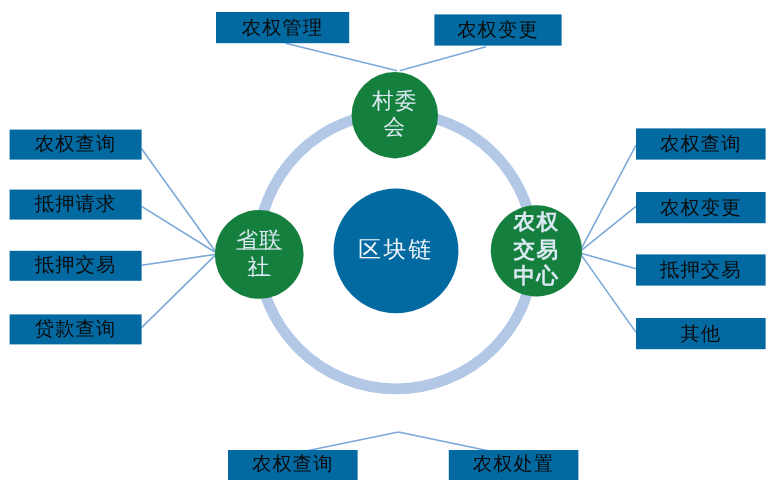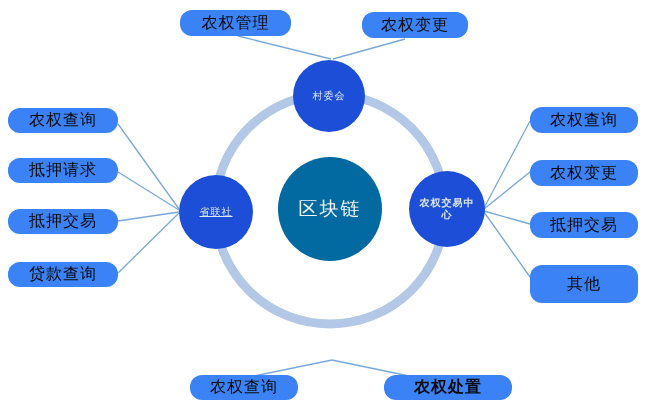--- a/index.html
+++ b/index.html
@@ -18,57 +18,56 @@
   .connectors {
     position: absolute;
     left: 0;
     top: 0;
     width: 650px;
     height: 411px;
   }
   .node {
     position: absolute;
     border-radius: 50%;
-    background: #1d4ed8;
+    background: #15803d;
     display: flex;
     align-items: center;
     justify-content: center;
     text-align: center;
     color: #dde9f4;
-    font-size: 10px;
+    font-size: 18px;
     line-height: 1.25;
     letter-spacing: 1px;
     box-sizing: border-box;
   }
   .node .node-label {
     display: block;
     width: 56px;
     text-align: center;
   }
   .node.center {
     background: #0369a1;
     color: #f4f8fc;
     font-size: 19px;
     letter-spacing: 2px;
   }
   .node.center .node-label {
     width: 80px;
   }
   .label-box {
     position: absolute;
-    background: #3b82f6;
+    background: #0369a1;
     color: #0a0a0a;
     font-size: 16px;
     display: flex;
     align-items: center;
     justify-content: center;
     text-align: center;
     letter-spacing: 1px;
     box-sizing: border-box;
-    border-radius: 12px;
   }
 </style>
 </head>
 <body>
 
 <div class="canvas">
 
   <svg class="connectors" viewBox="0 0 650 411" xmlns="http://www.w3.org/2000/svg">
     <circle cx="330" cy="209" r="115" fill="none" stroke="#b2c8e6" stroke-width="9"></circle>
 
@@ -110,18 +109,18 @@
   <div class="label-box" style="left:362px; top:12px; width:106px; height:26px;">农权变更</div>
 
   <div class="label-box" style="left:8px; top:108px; width:110px; height:25px;">农权查询</div>
   <div class="label-box" style="left:8px; top:158px; width:110px; height:25px;text-align:right;">抵押请求</div>
   <div class="label-box" style="left:8px; top:209px; width:110px; height:25px;">抵押交易</div>
   <div class="label-box" style="left:8px; top:262px; width:110px; height:25px;">贷款查询</div>
 
   <div class="label-box" style="left:530px; top:107px; width:108px; height:26px;">农权查询</div>
   <div class="label-box" style="left:530px; top:160px; width:108px; height:26px;">农权变更</div>
   <div class="label-box" style="left:530px; top:212px; width:108px; height:26px;">抵押交易</div>
-  <div class="label-box" style="left:530px; top:265px; width:108px; height:38px;">其他</div>
+  <div class="label-box" style="left:530px; top:265px; width:108px; height:26px;">其他</div>
 
   <div class="label-box" style="left:190px; top:375px; width:108px; height:25px;">农权查询</div>
-  <div class="label-box" style="left:384px; top:375px; width:128px; height:25px;font-weight:bold;">农权处置</div>
+  <div class="label-box" style="left:374px; top:375px; width:108px; height:25px;">农权处置</div>
 
 </div>
 
 </body></html>

